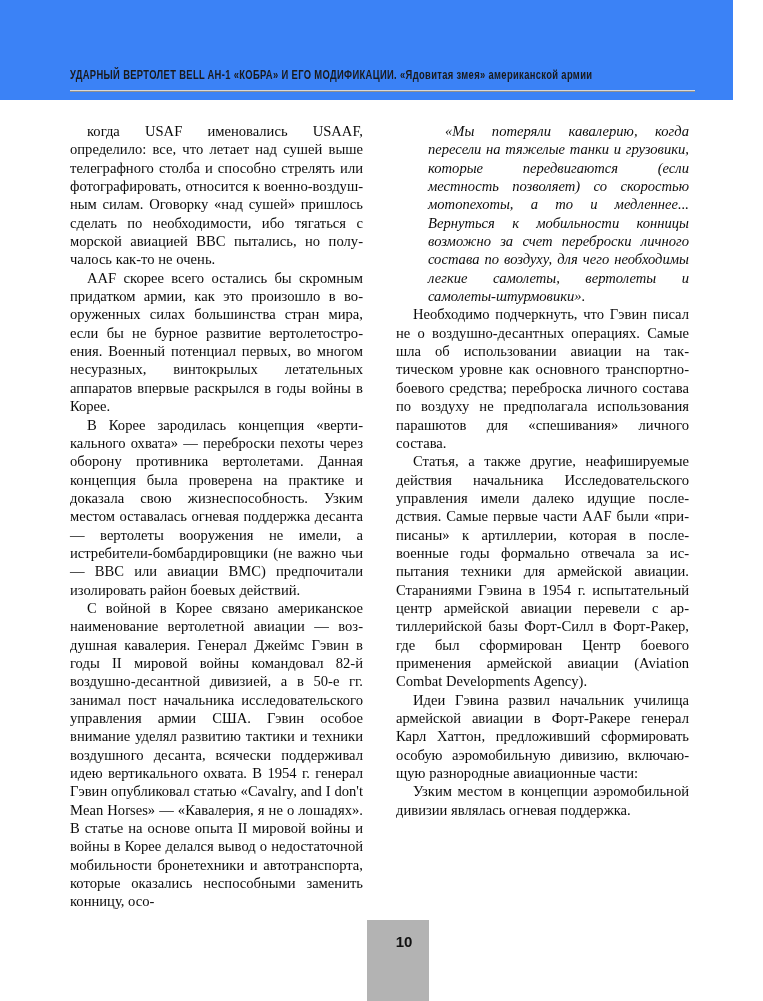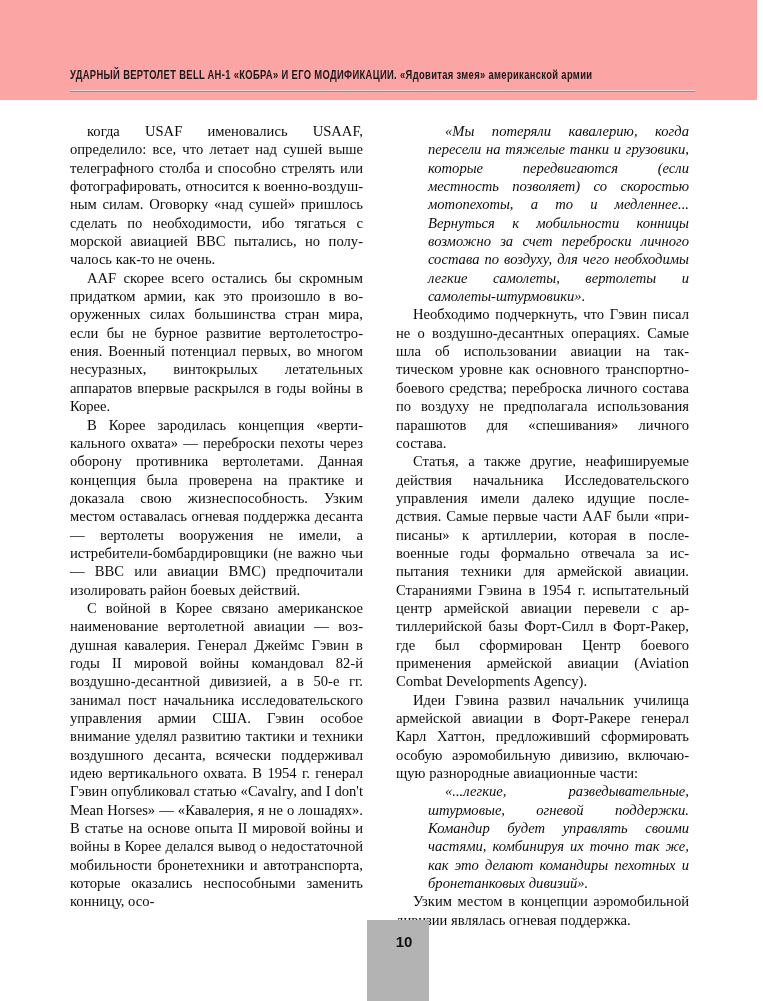--- a/index.html
+++ b/index.html
@@ -15,22 +15,21 @@
     overflow: hidden;
   }
 
   
   .header-band {
     position: absolute;
     left: 0;
     top: 0;
     width: 733px;
     height: 100px;
-    background: #fca5a5;
-    padding-left: 24px;
+    background: #3b82f6;
   }
   .header-title {
     position: absolute;
     left: 70px;
     top: 67px;
     width: 630px;
     font-family: "Liberation Sans", sans-serif;
     font-weight: bold;
     font-size: 9.4px;
     letter-spacing: 0.35px;
@@ -121,21 +120,20 @@
     <p>AAF скорее всего остались бы скромным придатком армии, как это произошло в во­оруженных силах большинства стран мира, если бы не бурное развитие вертолетостро­ения. Военный потенциал первых, во мно­гом несуразных, винтокрылых летательных аппаратов впервые раскрылся в годы войны в Корее.</p>
     <p>В Корее зародилась концепция «верти­кального охвата» — переброски пехоты через оборону противника вертолетами. Данная концепция была проверена на прак­тике и доказала свою жизнеспособность. Узким местом оставалась огневая поддер­жка десанта — вертолеты вооружения не имели, а истребители-бомбардировщики (не важно чьи — ВВС или авиации ВМС) предпочитали изолировать район боевых действий.</p>
     <p>С войной в Корее связано американское наименование вертолетной авиации — воз­душная кавалерия. Генерал Джеймс Гэвин в годы II мировой войны командовал 82-й воздушно-десантной дивизией, а в 50-е гг. занимал пост начальника исследователь­ского управления армии США. Гэвин особое внимание уделял развитию тактики и тех­ники воздушного десанта, всячески поддер­живал идею вертикального охвата. В 1954 г. генерал Гэвин опубликовал статью «Cavalry, and I don't Mean Horses» — «Кавалерия, я не о лошадях». В статье на основе опыта II ми­ровой войны и войны в Корее делался вы­вод о недостаточной мобильности броне­техники и автотранспорта, которые оказа­лись неспособными заменить конницу, осо-</p>
   </div>
 
   <div class="column">
     <p class="quote">«Мы потеряли кавалерию, когда пересе­ли на тяжелые танки и грузовики, кото­рые передвигаются (если местность по­зволяет) со скоростью мотопехоты, а то и медленнее... Вернуться к мобильности кон­ницы возможно за счет переброски лично­го состава по воздуху, для чего необходимы легкие самолеты, вертолеты и самолеты-штурмовики».</p>
     <p>Необходимо подчеркнуть, что Гэвин пи­сал не о воздушно-десантных операциях. Самые шла об использовании авиации на так­тическом уровне как основного транспорт­но-боевого средства; переброска личного состава по воздуху не предполагала исполь­зования парашютов для «спешивания» лич­ного состава.</p>
     <p>Статья, а также другие, неафишируемые действия начальника Исследовательского управления имели далеко идущие после­дствия. Самые первые части AAF были «при­писаны» к артиллерии, которая в после­военные годы формально отвечала за ис­пытания техники для армейской авиации. Стараниями Гэвина в 1954 г. испытательный центр армейской авиации перевели с ар­тиллерийской базы Форт-Силл в Форт-Ра­кер, где был сформирован Центр боевого применения армейской авиации (Aviation Combat Developments Agency).</p>
     <p>Идеи Гэвина развил начальник училища армейской авиации в Форт-Ракере генерал Карл Хаттон, предложивший сформировать особую аэромобильную дивизию, включаю­щую разнородные авиационные части:</p>
-    <p class="quote">«...легкие, разведывательные, штурмовые, огневой поддержки. Командир будет управ­лять своими частями, комбинируя их точ­но так же, как это делают командиры пе­хотных и бронетанковых дивизий».</p>
     <p>Узким местом в концепции аэромобиль­ной дивизии являлась огневая поддержка.</p>
   </div>
 
 </div>
 
 <div class="folio-box">
   <div class="folio-number">10</div>
 </div>
 
 </body></html>

